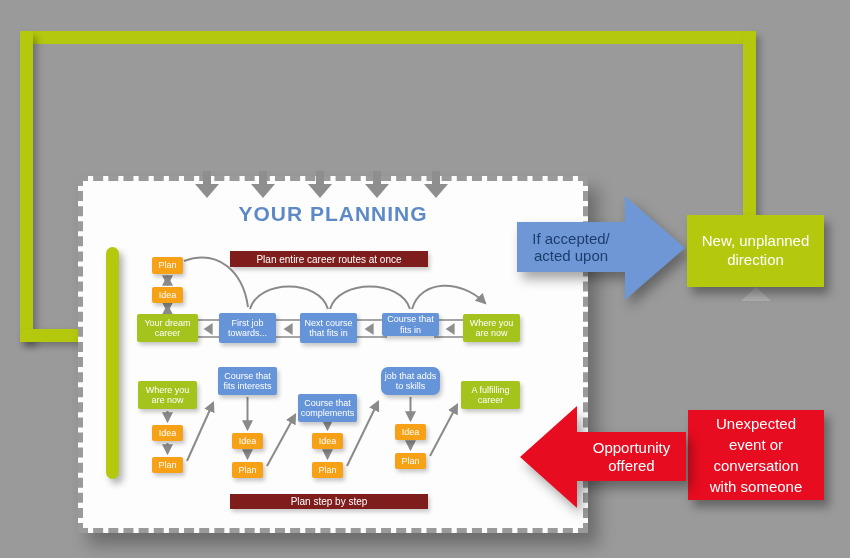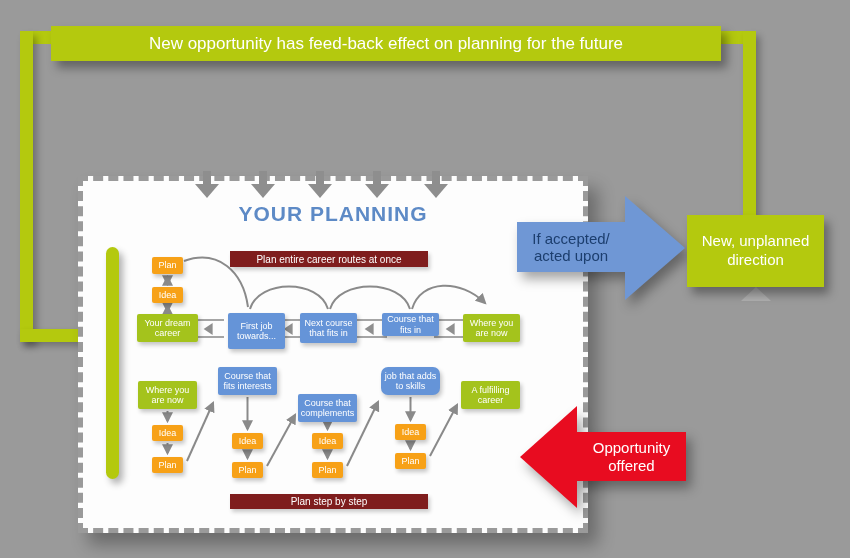--- a/index.html
+++ b/index.html
@@ -92,23 +92,20 @@
 <body>
 
 <div class="stage">
 
   <div class="loop seg-top"></div>
   <div class="loop seg-left"></div>
   <div class="loop seg-bl"></div>
   <div class="loop seg-right"></div>
   <div class="inner-bar"></div>
 
-  <div class="banner">
-    <span>New opportunity has feed-back effect on planning for the future</span>
-  </div>
 
   <div class="panel"></div>
 
   <div class="darr" style="left:195px;top:171px;">
       <div class="stem"></div>
       <div class="head"></div>
     </div>
   <div class="darr" style="left:251px;top:171px;">
       <div class="stem"></div>
       <div class="head"></div>
@@ -164,21 +161,21 @@
       <path d="M267,466 L295,415" marker-end="url(#ah)"></path>
       <path d="M347,466 L378,402" marker-end="url(#ah)"></path>
       <path d="M430,456 L457,405" marker-end="url(#ah)"></path>
     </g>
   </svg>
 
   <div class="bx orange" style="left:152px;top:257px;width:31px;height:17px;">Plan</div>
   <div class="bx orange" style="left:152px;top:287px;width:31px;height:16px;">Idea</div>
 
   <div class="bx greenbx" style="left:137px;top:314px;width:61px;height:28px;">Your dream career</div>
-  <div class="bx bluebx" style="left:228px;top:313px;width:57px;height:36px;">First job towards...</div>
+  <div class="bx bluebx" style="left:219px;top:313px;width:57px;height:30px;">First job towards...</div>
   <div class="bx bluebx" style="left:300px;top:313px;width:57px;height:30px;">Next course that fits in</div>
   <div class="bx bluebx" style="left:382px;top:313px;width:57px;height:23px;">Course that fits in</div>
   <div class="bx greenbx" style="left:463px;top:314px;width:57px;height:28px;">Where you are now</div>
 
   <div class="conn" style="left:197px;width:23px;">
       <div class="ln t"></div>
       <div class="ln b"></div>
       <div class="tri"></div>
     </div>
   <div class="conn" style="left:276px;width:25px;">
@@ -229,14 +226,20 @@
 direction</span>
   </div>
 
   <div class="rarrow">
     <div class="head"></div>
     <div class="body"></div>
     <div class="txt pre">Opportunity
 offered</div>
   </div>
 
+  <div class="redbox">
+    <span class="pre">Unexpected
+event or
+conversation
+with someone</span>
+  </div>
 
 </div>
 
 </body></html>

